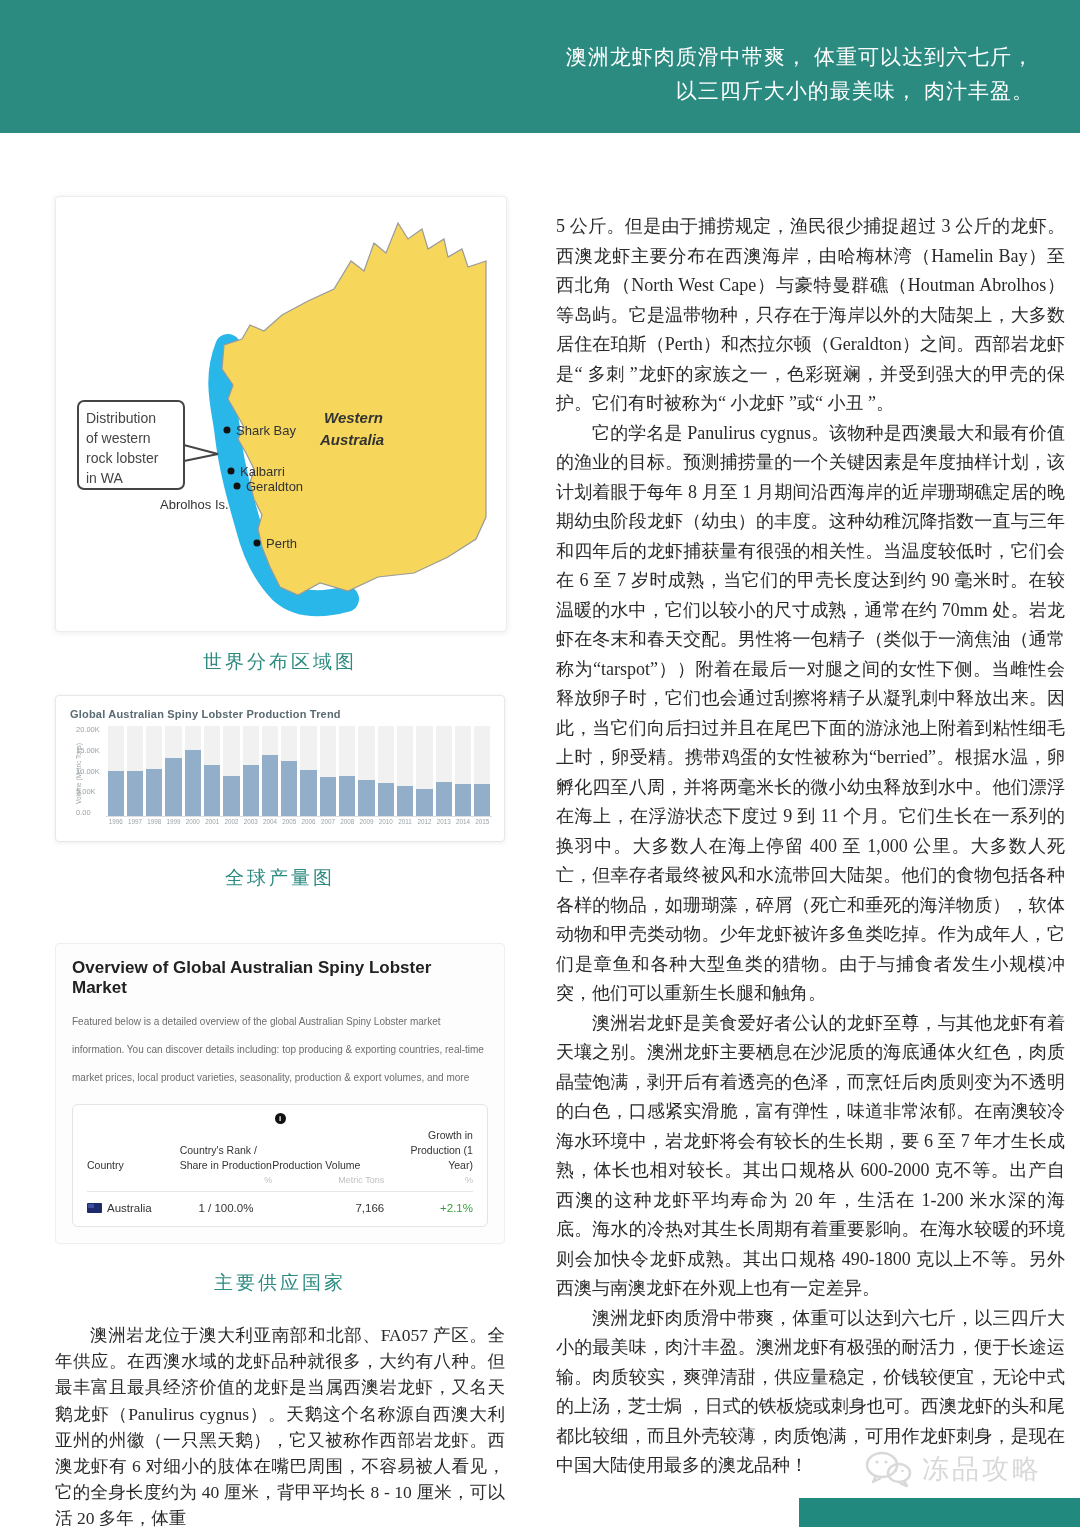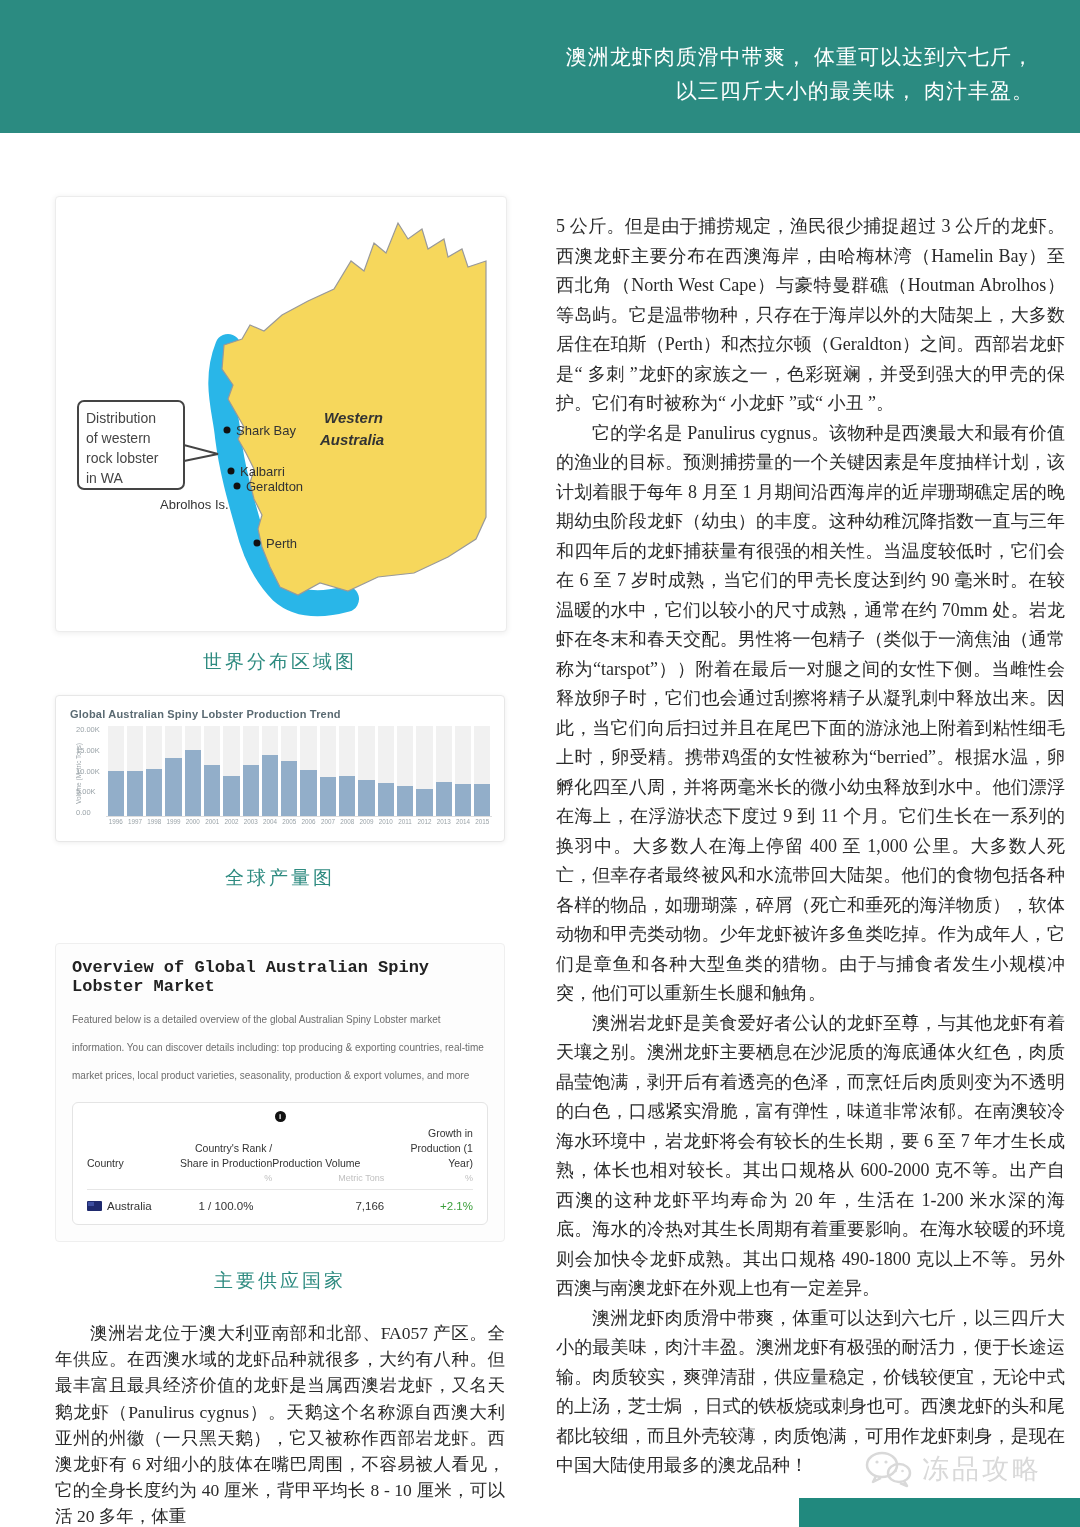--- a/index.html
+++ b/index.html
@@ -38,31 +38,31 @@
   .plot{flex:1;display:flex;align-items:stretch;border-bottom:1px solid #ddd;height:90px;}
   .col{flex:1;display:flex;flex-direction:column;position:relative;margin:0 1.5px;}
   .band{flex:1;background:#f1f1f1;position:relative;}
   .bar{position:absolute;left:0;right:0;bottom:0;background:#92aec9;}
   .xlab{position:absolute;top:92px;left:-4px;right:-4px;text-align:center;font-size:6.3px;color:#9aa3a8;}
 
   
   .market-block{width:450px;background:#fdfdfd;border:1px solid #efefef;border-radius:4px;
                 box-sizing:border-box;padding:14px 16px 16px 16px;
                 font-family:"Liberation Sans","DejaVu Sans",sans-serif;margin-top:0;}
-  .market-title{font-family:Liberation Mono, monospace;font-size:17px;font-weight:bold;
+  .market-title{font-family:Liberation Sans, sans-serif;font-size:17px;font-weight:bold;
                 color:#222;margin:0 0 10px 0;}
   .market-desc{font-size:10px;line-height:28px;color:#6d6d6d;margin:8px 0 12px 0;}
   .market-table{background:#fff;border:1px solid #e4e4e4;border-radius:6px;box-sizing:border-box;
                 padding:8px 14px 12px 14px;}
   .info-dot{width:11px;height:11px;border-radius:50%;background:#111;color:#fff;font-size:8px;
             line-height:11px;text-align:center;margin:0 auto 4px auto;font-weight:bold;}
   .thead{display:flex;align-items:flex-end;}
   .th{font-size:10.5px;color:#333;line-height:15px;}
   .th.c1{width:24%;text-align:left;}
-  .th.c2{width:24%;text-align:right;}
+  .th.c2{width:24%;text-align:left;}
   .th.c3{width:29%;}
   .th.c4{width:23%;text-align:right;}
   .tunits{display:flex;margin-top:2px;padding-bottom:6px;border-bottom:1px solid #e6e6e6;}
   .tu{font-size:9px;color:#c0c0c0;}
   .tu.c1{width:24%;}
   .tu.c2{width:24%;text-align:right;}
   .tu.c3{width:29%;text-align:right;}
   .tu.c4{width:23%;text-align:right;}
   .trow{display:flex;align-items:center;padding-top:10px;}
   .td{font-size:11.5px;color:#333;}

